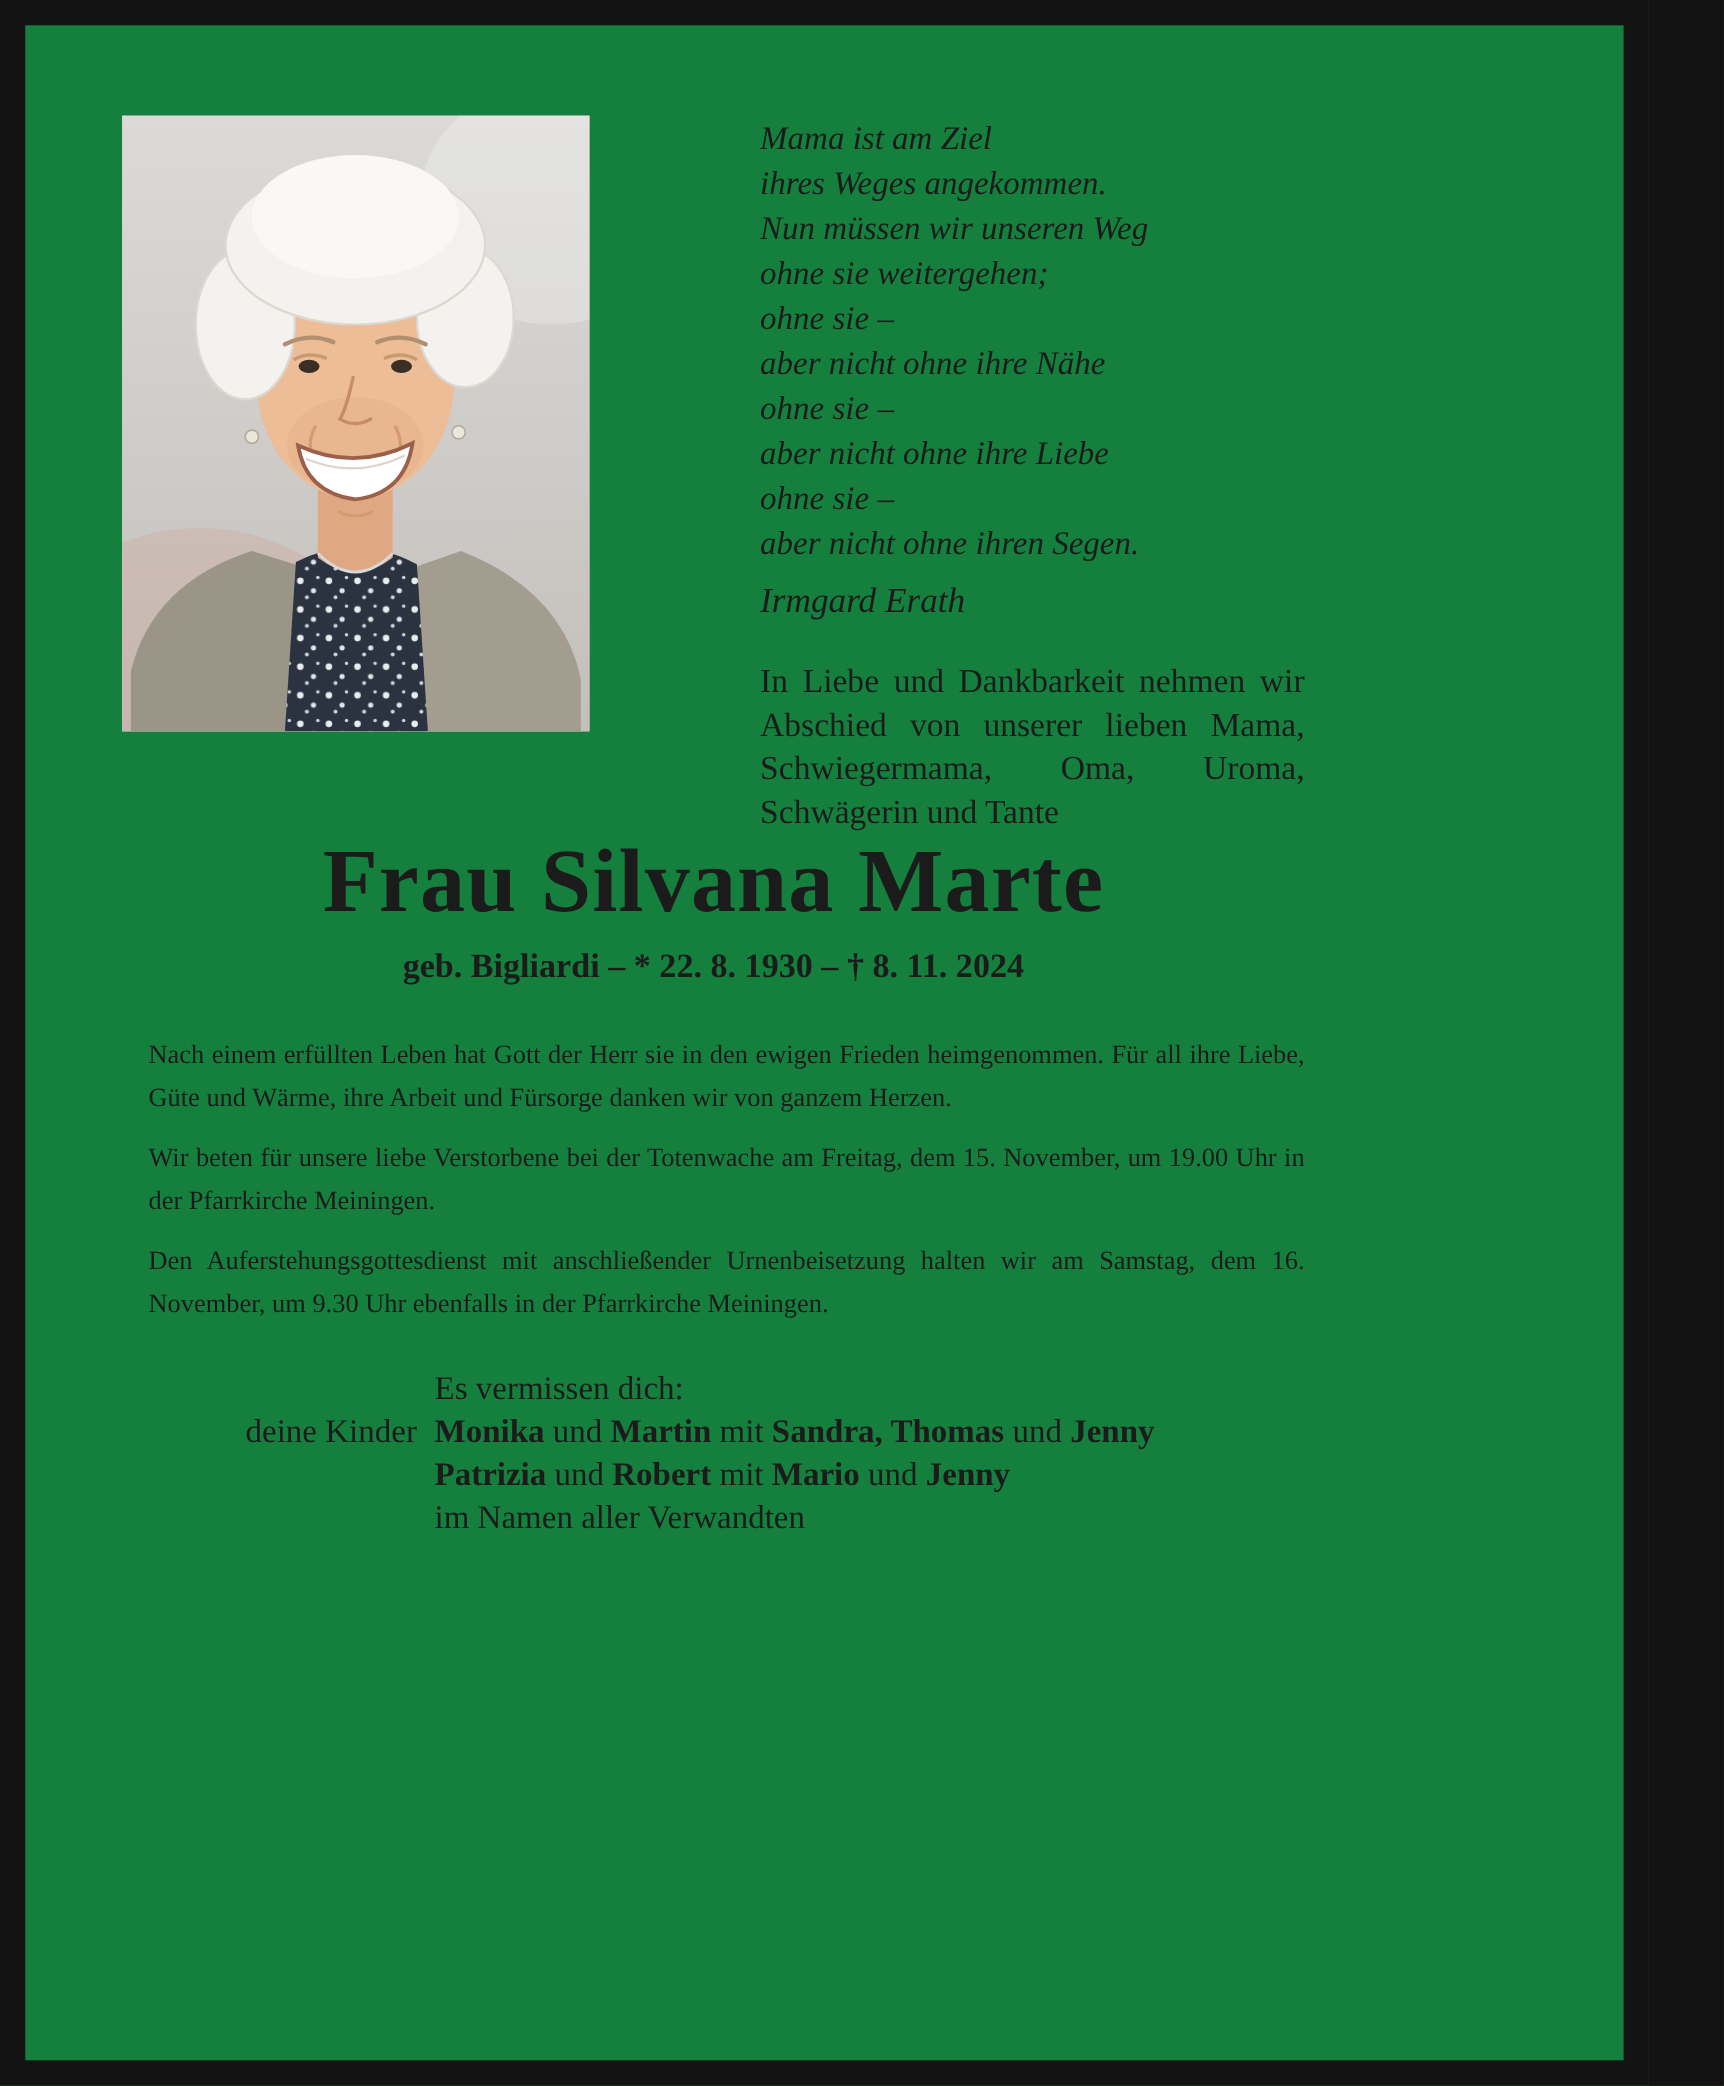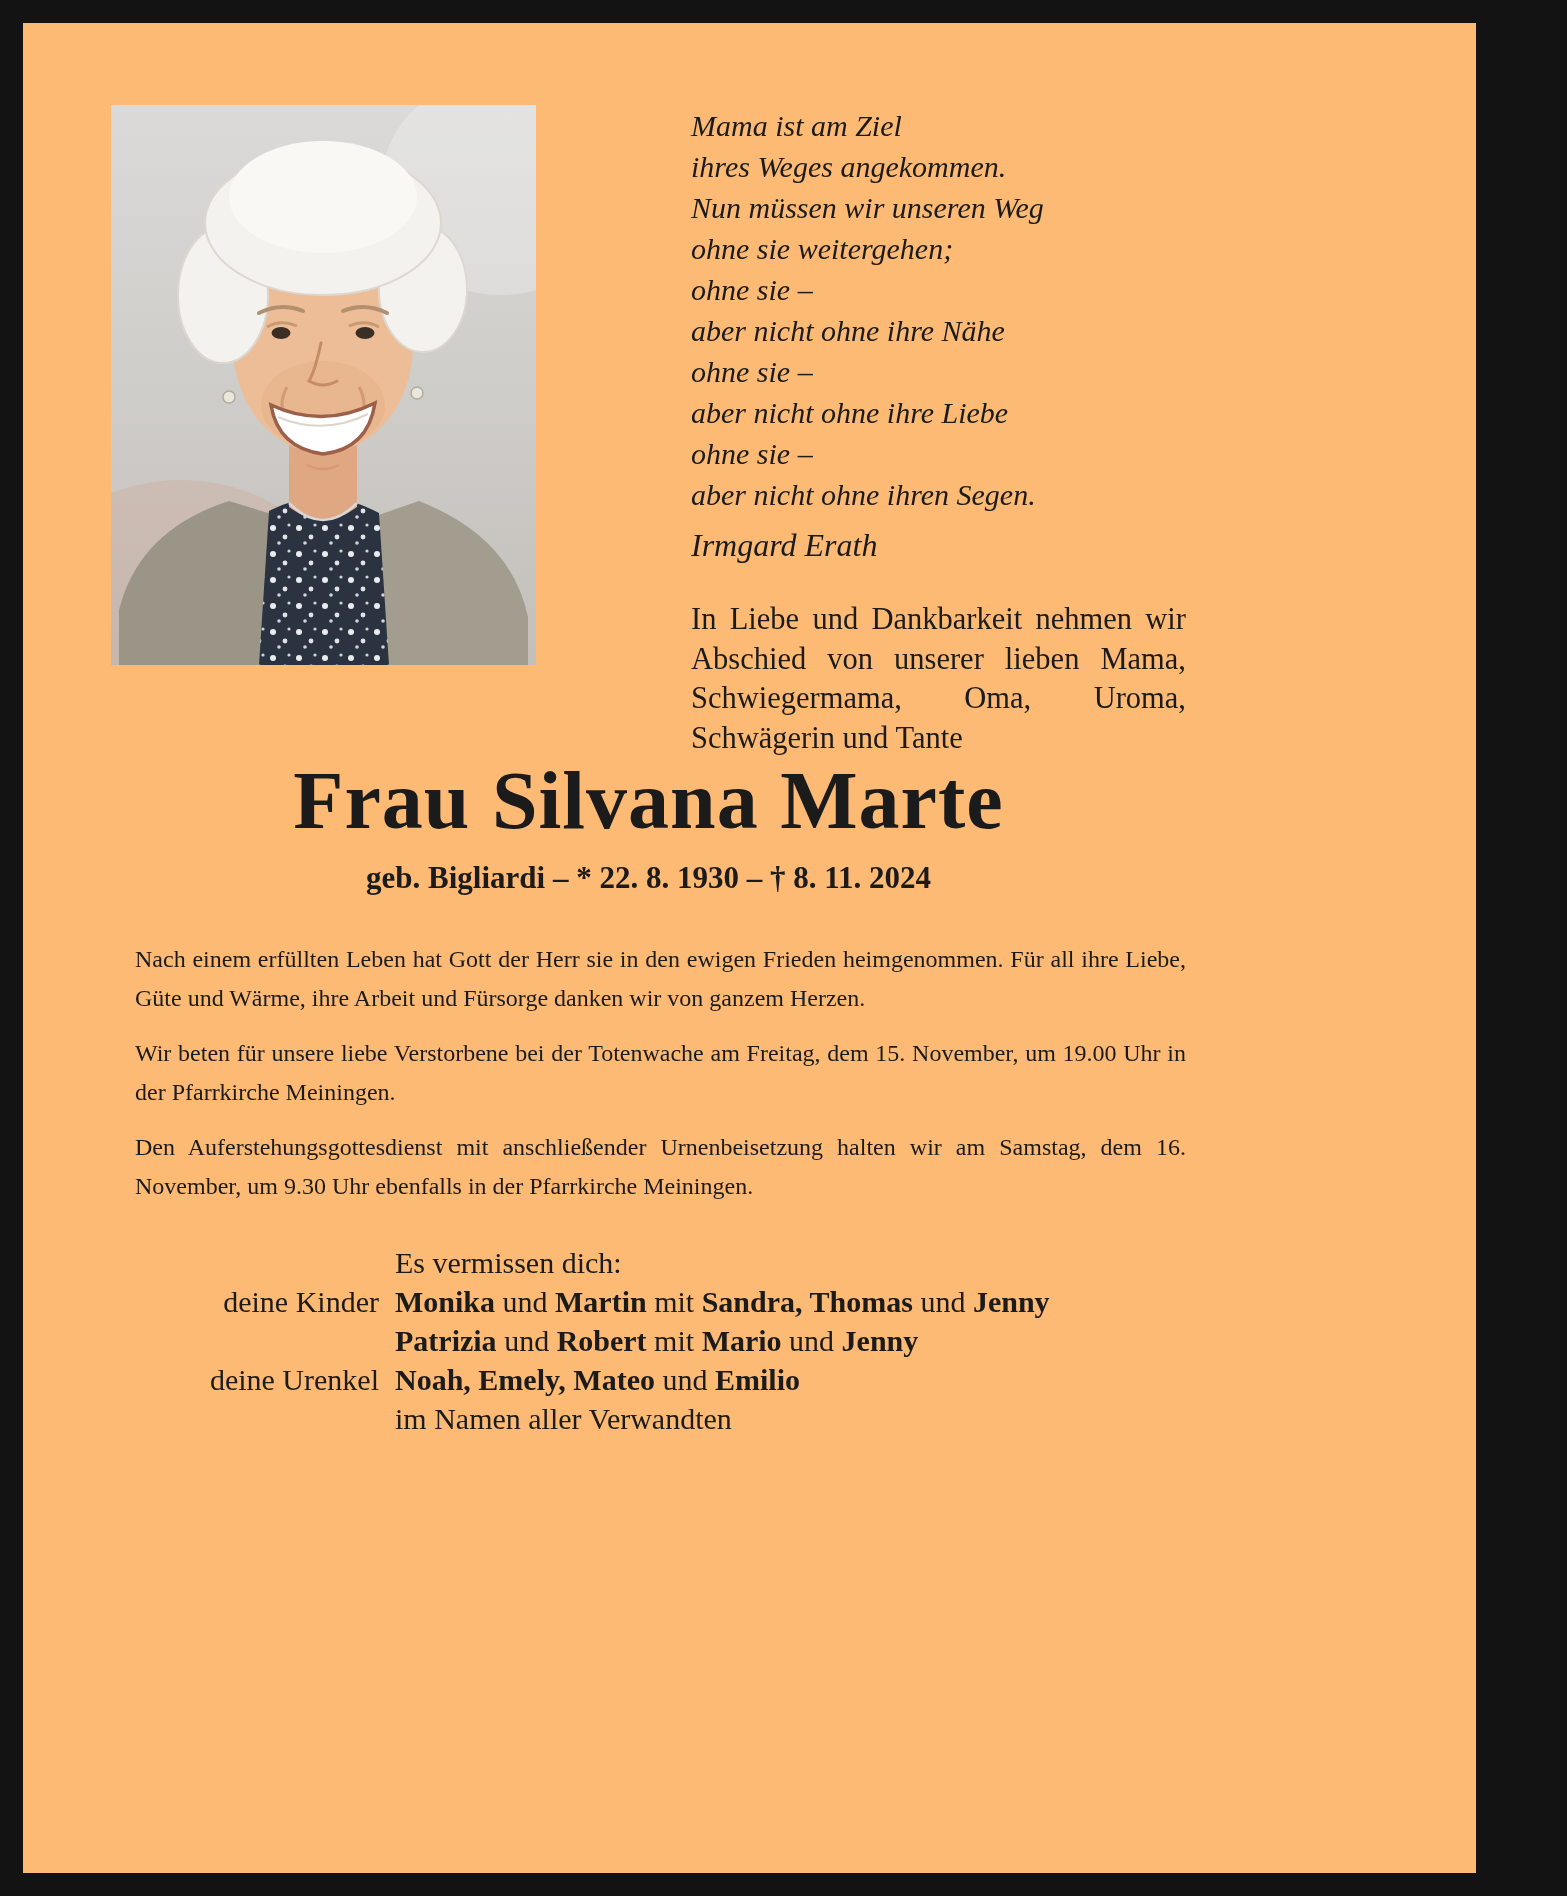--- a/index.html
+++ b/index.html
@@ -4,21 +4,21 @@
 <style>
   * { margin:0; padding:0; box-sizing:border-box; }
   html,body { background:#131313; }
   body {
     font-family:"Liberation Serif", serif;
     color:#1b1b1b;
     -webkit-font-smoothing:antialiased;
   }
   .frame{
     width:1499px; height:1896px;
-    background:#fdba74;
+    background:#15803d;
     border:23px solid #131313;
     position:relative;
     overflow:hidden;
   }
   .content{ width:1075px; margin:82px 0 0 88px; }
 
   .top{ display:flex; align-items:flex-start; }
   .photo{
     width:425px; height:560px; flex:0 0 auto; overflow:hidden;
     background:#cdcac5;
@@ -158,23 +158,19 @@
         <div><span class="b">Monika</span><span> und </span><span class="b">Martin</span><span> mit </span><span class="b">Sandra, Thomas</span><span> und </span><span class="b">Jenny</span></div>
       </div>
       <div class="m-row">
         <div class="m-label"></div>
         <div><span class="b">Patrizia</span><span> und </span><span class="b">Robert</span><span> mit </span><span class="b">Mario</span><span> und </span><span class="b">Jenny</span></div>
       </div>
       <div class="m-row">
         <div class="m-label"></div>
       </div>
       <div class="m-row">
-        <div class="m-label">deine Urenkel</div>
-        <div><span class="b">Noah, Emely, Mateo</span><span> und </span><span class="b">Emilio</span></div>
-      </div>
-      <div class="m-row">
         <div class="m-label"></div>
         <div><span>im Namen aller Verwandten</span></div>
       </div>
     </div>
 
   </div>
 </div>
 
 </body></html>

